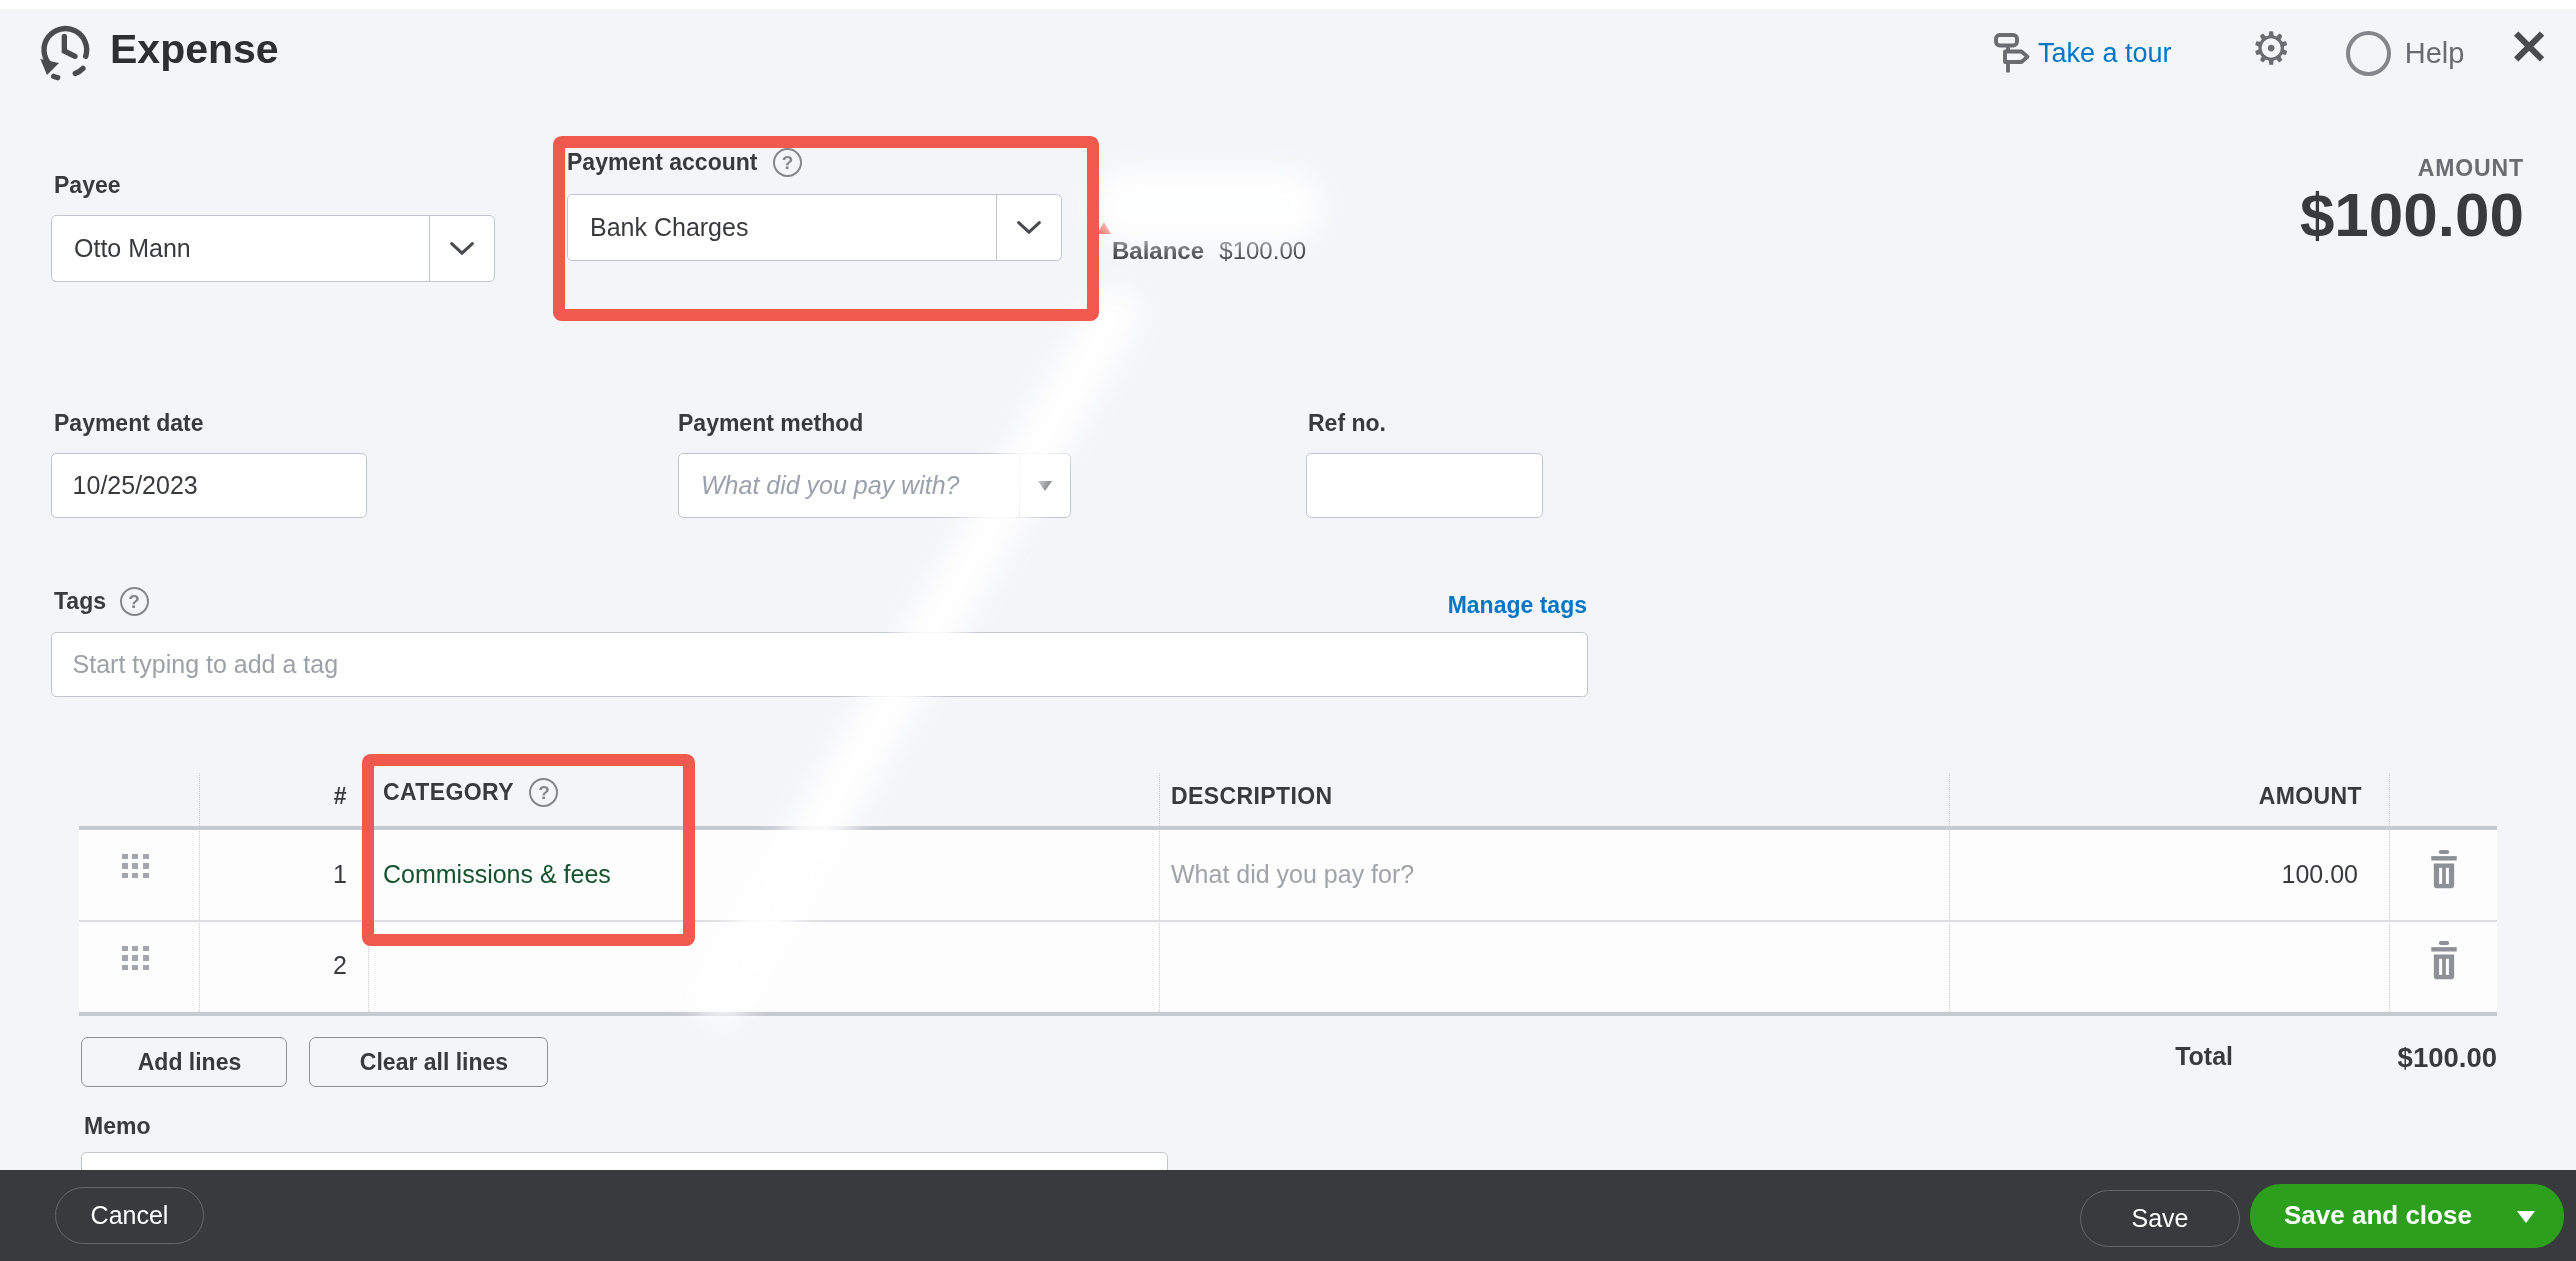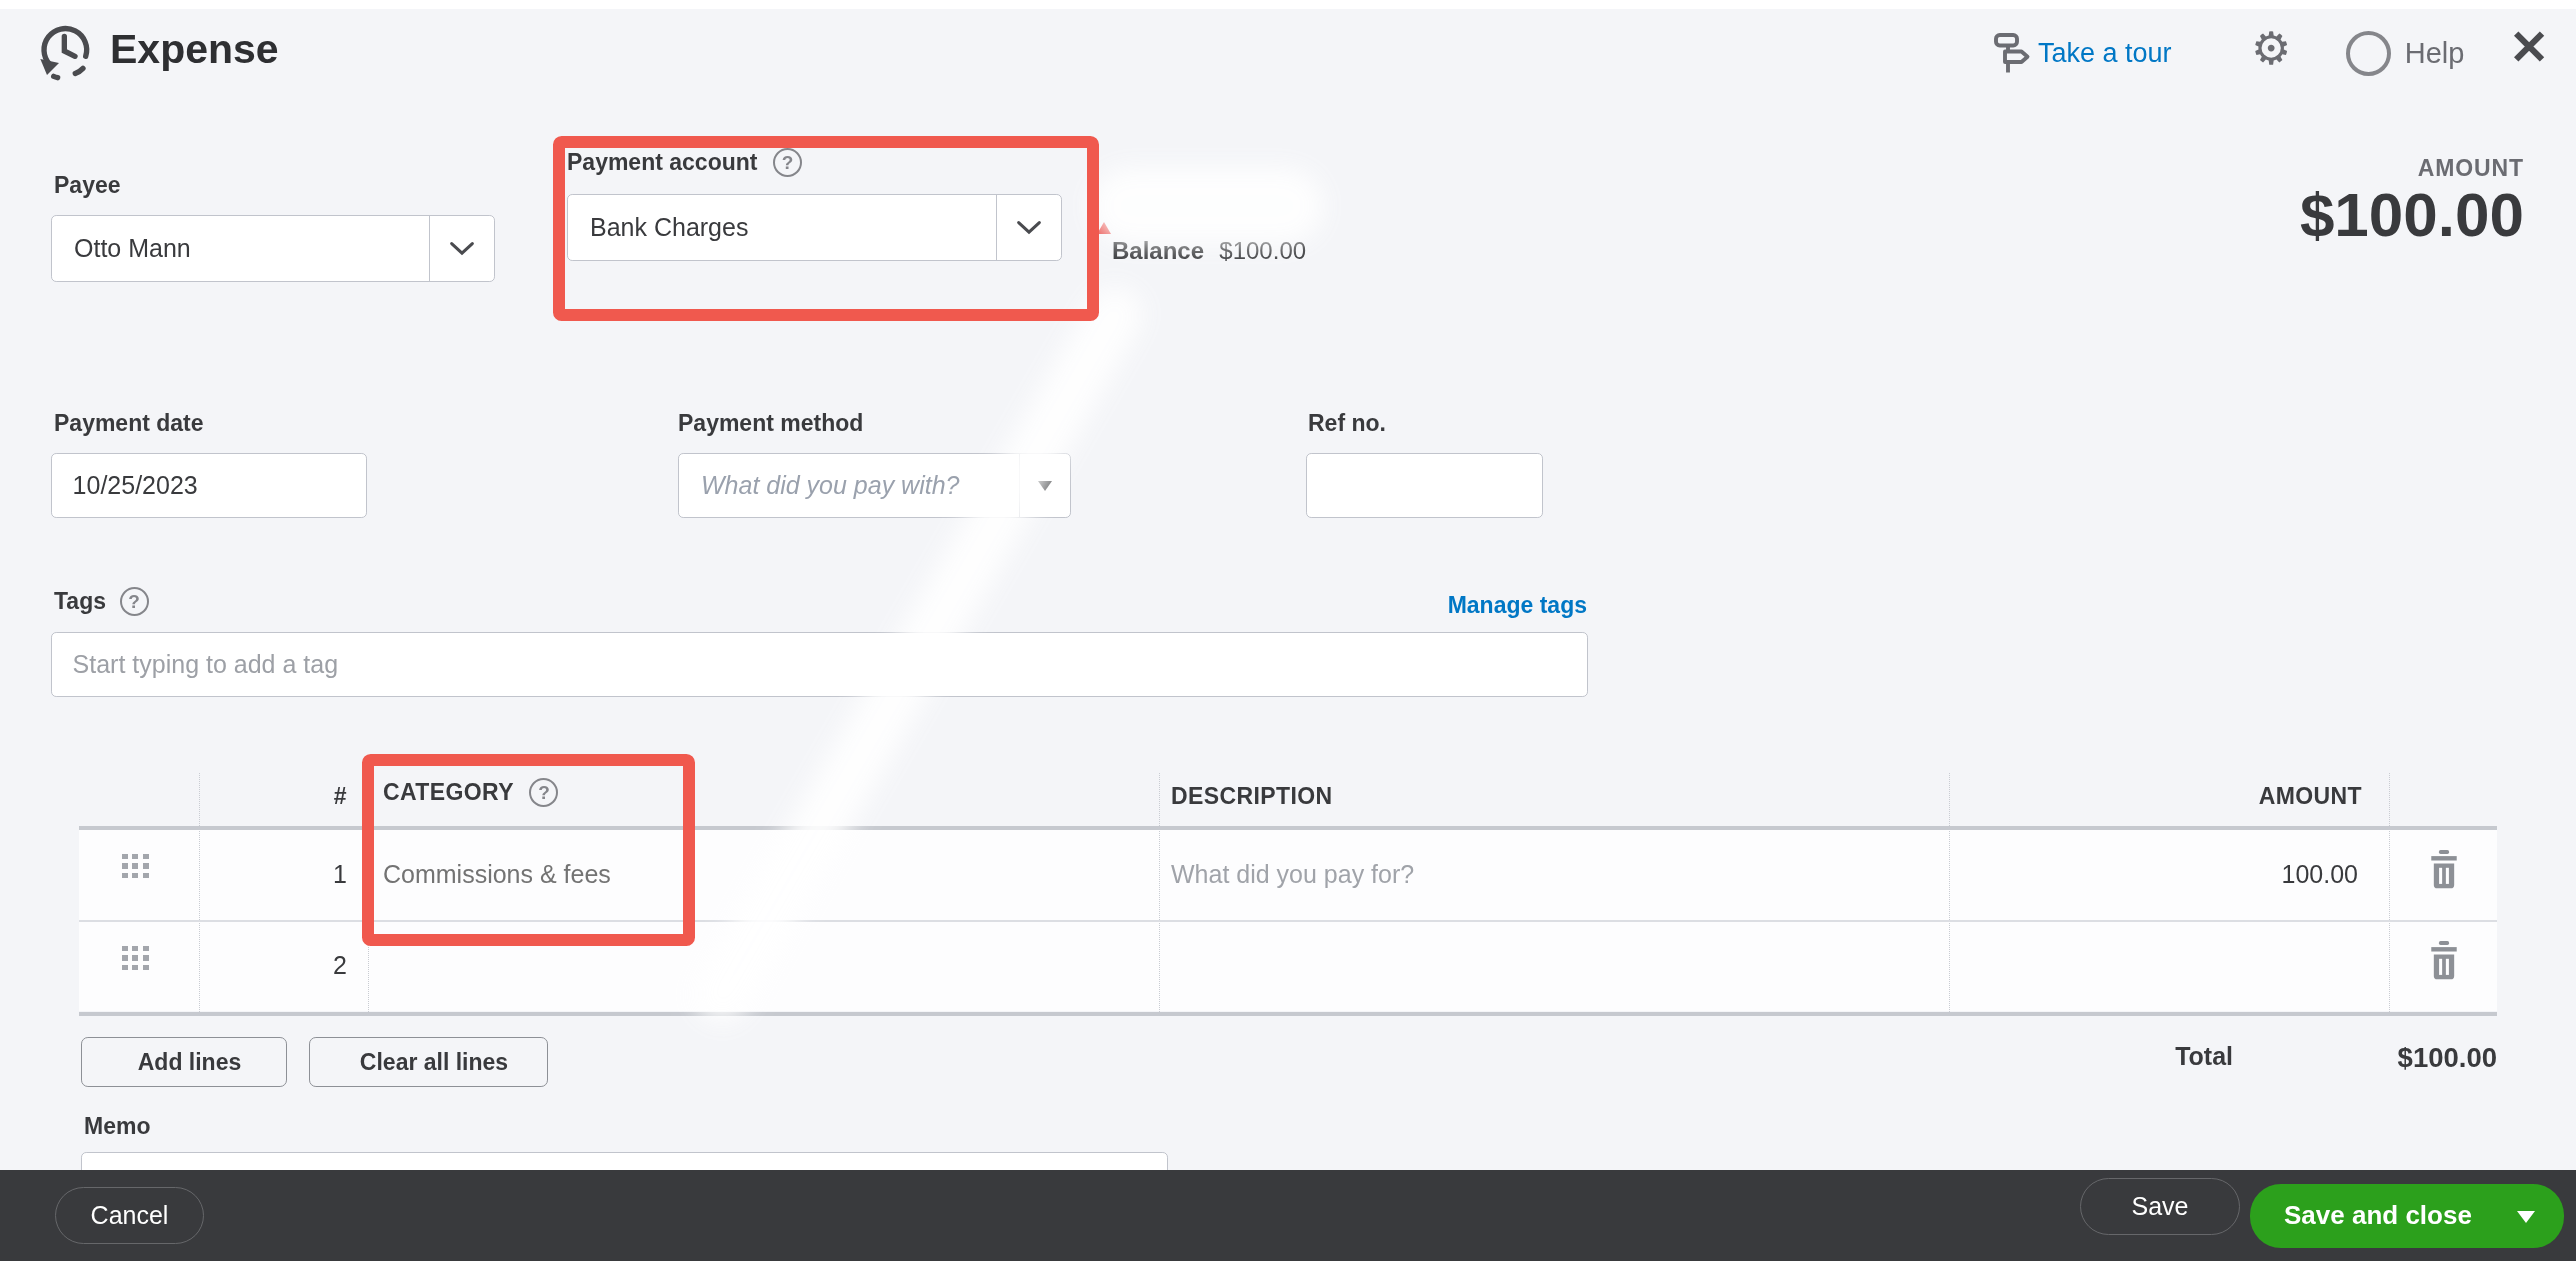--- a/index.html
+++ b/index.html
@@ -34,21 +34,21 @@
     font-size:19px;font-weight:700;color:#85868B;box-sizing:border-box;vertical-align:middle;
   }
   .redbox{border:12px solid #F0594E;border-radius:8.6px;z-index:6;pointer-events:none;}
   .hdrcell{font-size:23px;font-weight:700;color:#393A3D;letter-spacing:0.4px;}
   .dashv{border-left:1.7px dotted #C9CCD2;width:0;z-index:1;}
   .rowline{height:1.7px;background:#DCDEE3;}
   .thickline{height:4.3px;background:#C6C9CF;}
   .draggrip{display:grid;grid-template-columns:repeat(3,6px);grid-auto-rows:5.2px;gap:4.3px;}
   .draggrip span{background:#A3A6AC;}
   .cell{font-size:25px;white-space:nowrap;}
-  .gray{color:#737373;}
+  .gray{color:#14532d;}
   .placeholder{color:#A0A3A9;}
   .btn-outline{
     background:transparent;border:1.7px solid #8D9096;border-radius:6.9px;
     font-family:"Liberation Sans",sans-serif;font-size:23px;font-weight:700;color:#393A3D;
     display:flex;align-items:center;justify-content:center;cursor:pointer;box-sizing:border-box;padding-left:17px;
   }
   .footer{background:#393A3D;}
   .pill{
     border-radius:31px;display:flex;align-items:center;justify-content:center;
     font-size:25px;color:#FFFFFF;cursor:pointer;box-sizing:border-box;
@@ -244,20 +244,20 @@
 <div class="abs" style="left:2061px;top:1042px;width:172px;text-align:right;font-size:25px;font-weight:700;">Total</div>
 <div class="abs" style="left:2239px;top:1042px;width:258px;text-align:right;font-size:27.5px;font-weight:700;">$100.00</div>
 
 <div class="abs lbl" style="left:84px;top:1113px;">Memo</div>
 <div class="abs" style="left:81px;top:1152px;width:1087px;height:34px;background:#FFFFFF;border:1.7px solid #C1C4CC;border-radius:5.2px 5.2px 0 0;box-sizing:border-box;"></div>
 
 <div class="abs footer" style="left:0;top:1170px;width:2576px;height:92px;z-index:8;">
   <button class="pill" style="position:absolute;left:55px;top:17px;width:149px;height:57px;">Cancel</button>
 
 
-  <button class="pill" style="position:absolute;left:2080px;top:8px;width:160px;height:57px;text-align:center;">Save</button>
+  <button class="pill" style="position:absolute;left:2080px;top:20px;width:160px;height:57px;text-align:center;">Save</button>
 
   <div class="pill green" style="position:absolute;left:2250px;top:13.7px;width:314px;height:64px;">
     <span style="font-size:26px;">Save and close</span>
     <span style="position:absolute;right:29px;top:27.5px;width:0;height:0;border-left:9.4px solid transparent;border-right:9.4px solid transparent;border-top:12px solid #FFFFFF;"></span>
   </div>
 </div>
 
 
 </body></html>

